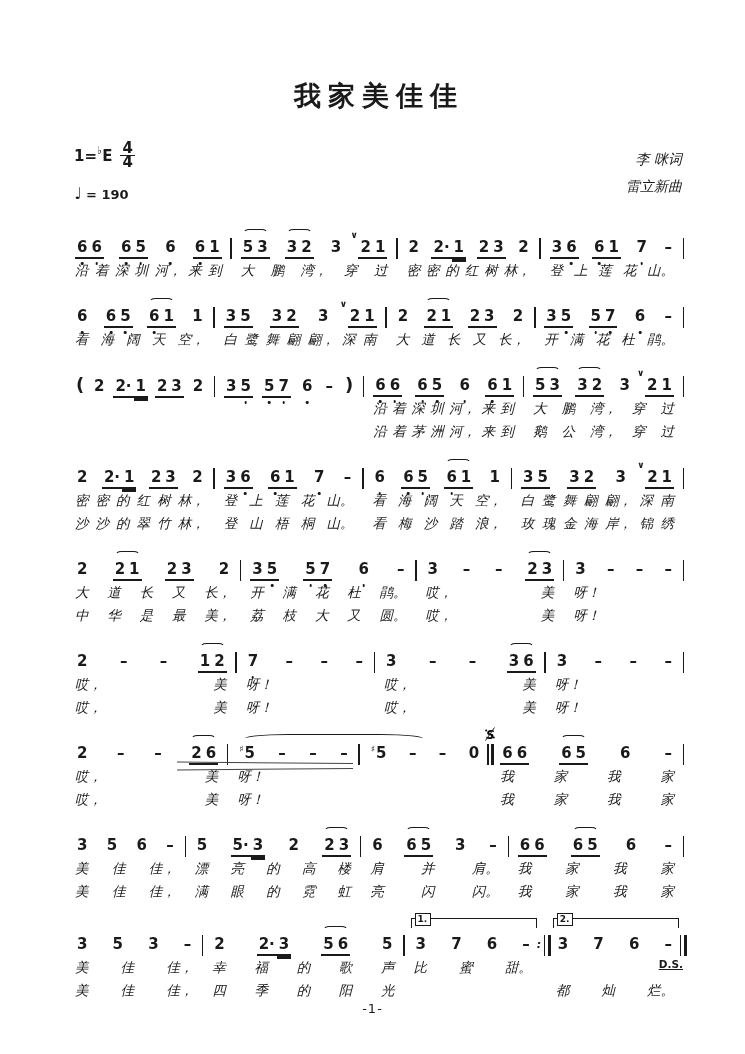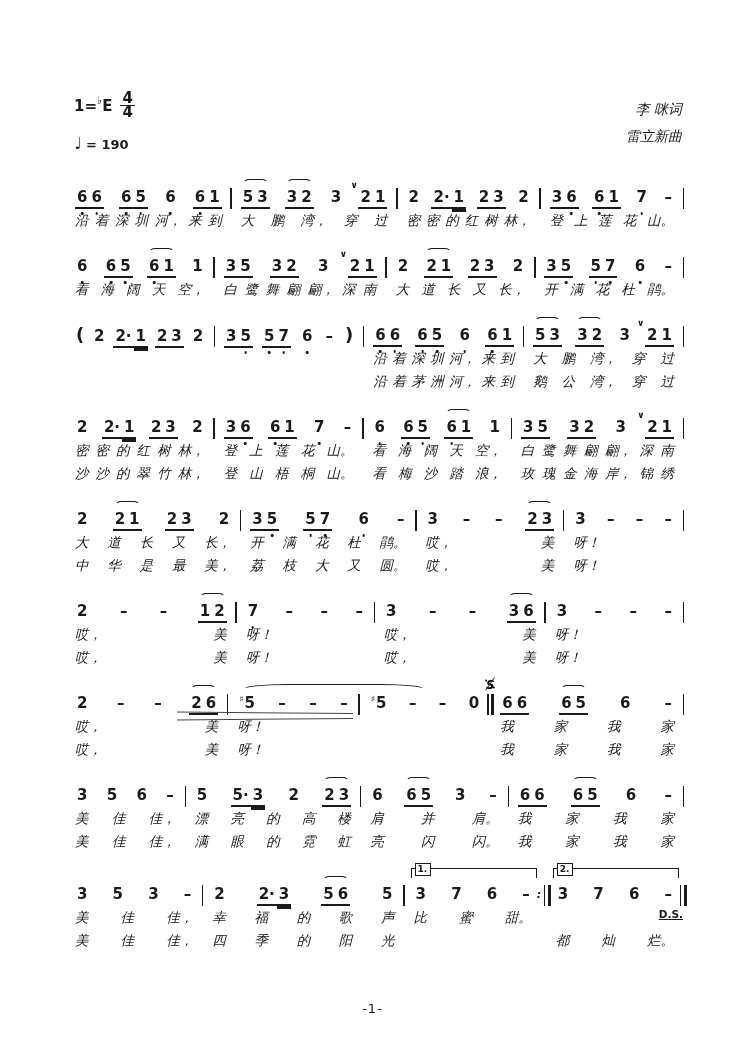--- a/index.html
+++ b/index.html
@@ -76,20 +76,21 @@
   .hairpin i.h1{top:0;transform:rotate(0.45deg);transform-origin:right center;}
   .hairpin i.h2{top:4.5px;transform:rotate(-0.45deg);transform-origin:right center;}
   
   .pagenum{position:absolute;bottom:38px;left:0;width:100%;text-align:center;font-size:13px;letter-spacing:1px;}
 </style>
 </head>
 <body>
 
 <div class="page">
 
+  <h1 class="title">我家美佳佳</h1>
 
   <div class="meta">
     <div class="keyline">
       <span>1=</span>
         <span class="flat">♭</span>
         <span>E</span>
       <span class="meter">
         <span class="mt">4</span>
         <span>4</span>
       </span>

